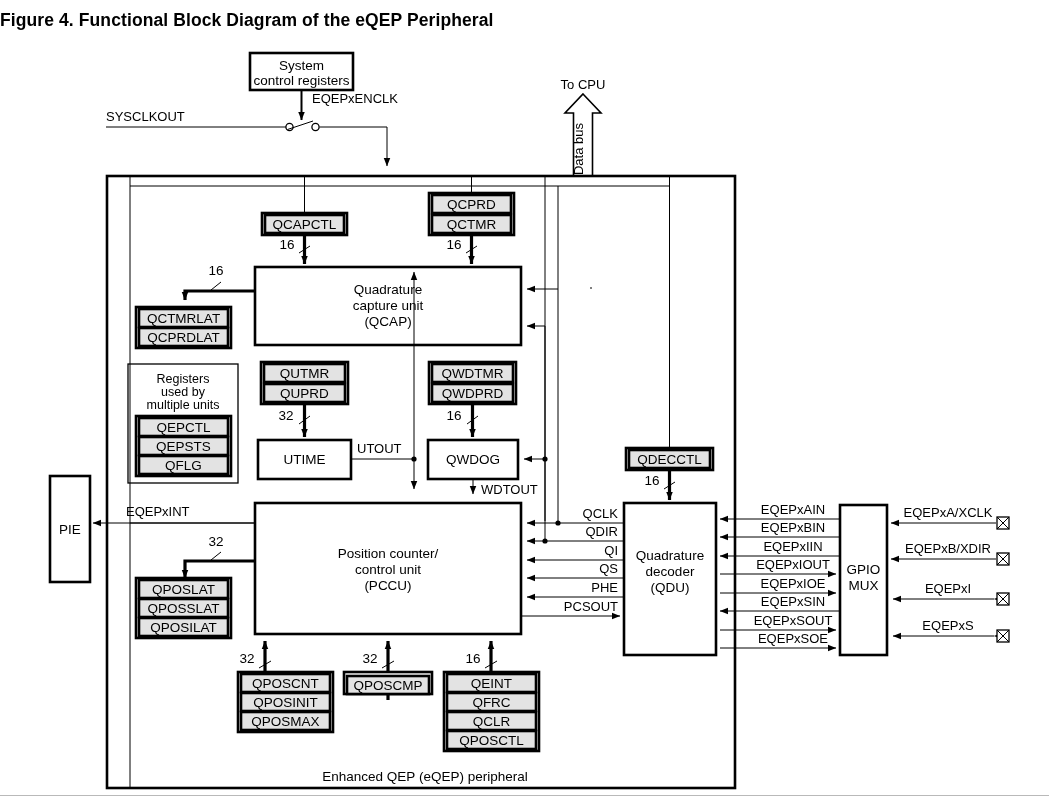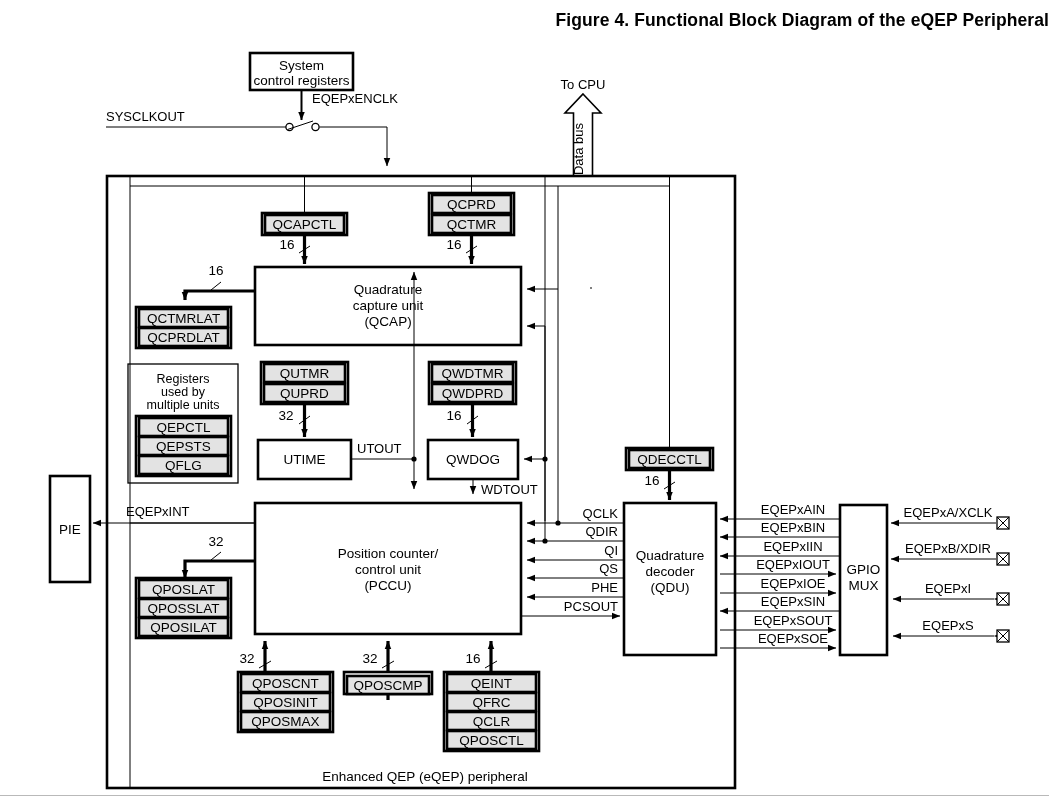--- a/index.html
+++ b/index.html
@@ -17,21 +17,21 @@
     width: 1049px;
     height: 802px;
     overflow: hidden;
     background: #ffffff;
   }
   #figure-title {
     position: absolute;
     left: 0;
     top: 10px;
     width: 1049px;
-    text-align: right;
+    text-align: left;
     font-size: 17.5px;
     font-weight: bold;
     letter-spacing: 0.1px;
   }
   svg#diagram {
     position: absolute;
     left: 0;
     top: 0;
     width: 1049px;
     height: 802px;

